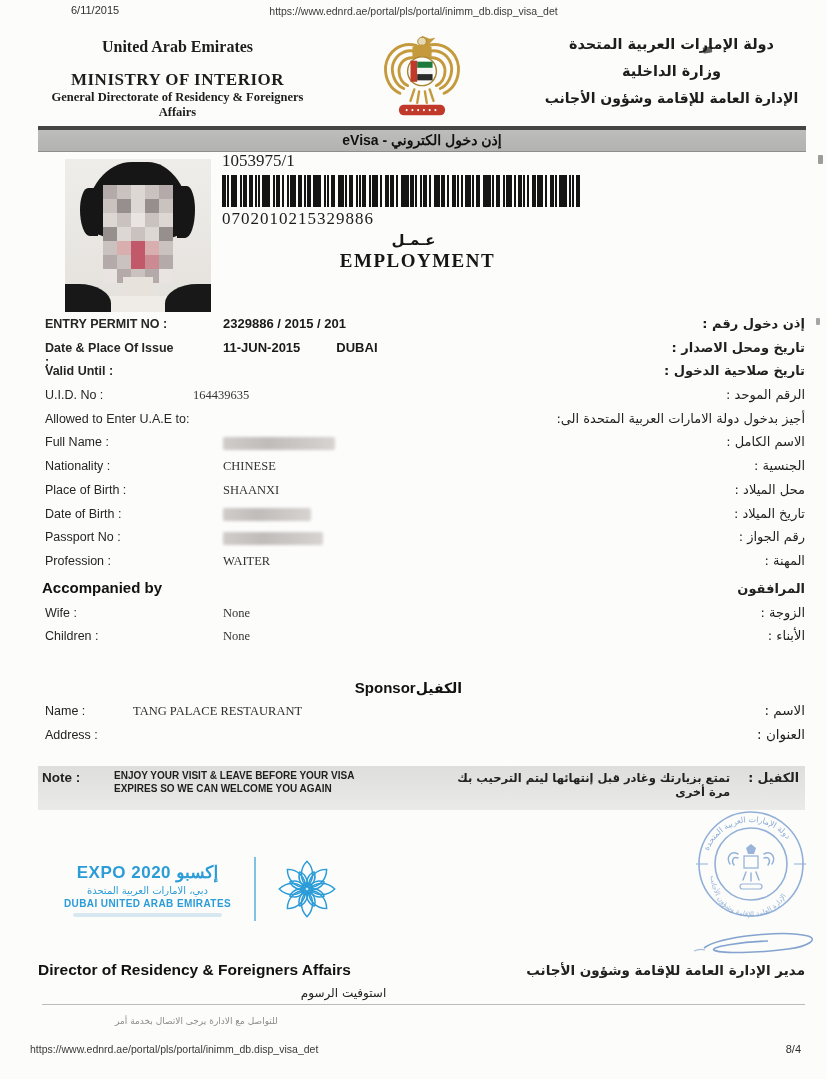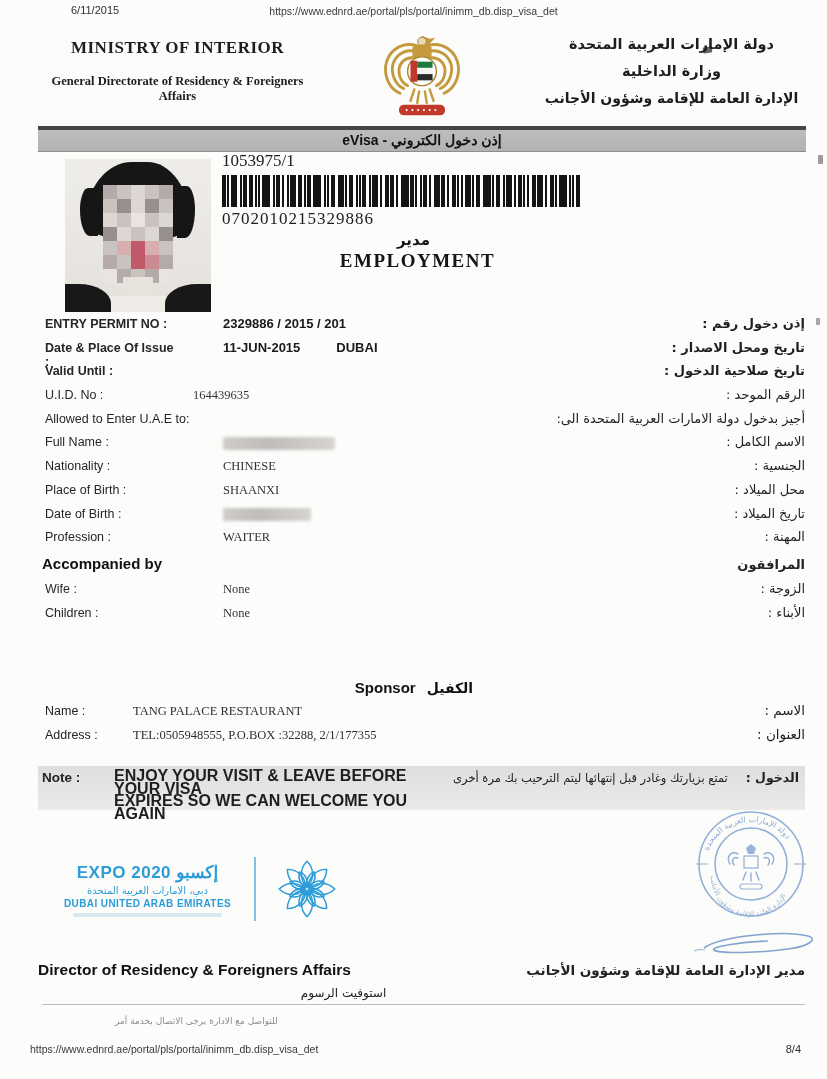--- a/index.html
+++ b/index.html
@@ -16,21 +16,21 @@
   .print-url{position:absolute;left:0;right:0;top:5px;text-align:center;font-size:10.5px;color:#3a3a3a;}
   .speck{position:absolute;background:#3c3c3c;border-radius:1px;}
   .s1{left:703px;top:47px;width:9px;height:6px;transform:rotate(-8deg);opacity:.8;}
   .s2{left:818px;top:155px;width:5px;height:9px;opacity:.5;}
   .s3{left:816px;top:318px;width:4px;height:7px;opacity:.45;}
   .s4{left:430px;top:801px;width:4px;height:4px;border-radius:50%;opacity:.6;}
 
   
   .lh-en{position:absolute;left:35px;top:38px;width:285px;text-align:center;color:#1d1d1d;}
   .lh-en .l1{font-family:"Liberation Serif",serif;font-weight:bold;font-size:16px;margin-bottom:14px;}
-  .lh-en .l2{font-family:"Liberation Serif",serif;font-weight:bold;font-size:17px;letter-spacing:.5px;margin-bottom:16px;}
+  .lh-en .l2{font-family:"Liberation Serif",serif;font-weight:bold;font-size:17px;letter-spacing:.5px;}
   .lh-en .l3{font-family:"Liberation Serif",serif;font-weight:bold;font-size:12.5px;}
   .lh-ar{position:absolute;right:8px;top:36px;width:295px;text-align:center;color:#1d1d1d;}
   .lh-ar div{font-size:14.5px;font-weight:bold;margin-bottom:11px;}
   .lh-ar div:last-child{font-size:14px;margin-bottom:0;}
   .emblem{position:absolute;left:374px;top:30px;width:96px;height:94px;}
 
   
   .banner{
     position:absolute;left:38px;right:21px;top:126px;height:21px;
     background:linear-gradient(#bdbdbb,#b2b2b0);
@@ -77,35 +77,35 @@
   .place{margin-left:36px;}
   .redact{display:inline-block;width:112px;height:13px;border-radius:2px;
           background:linear-gradient(90deg,#cfccc9,#bfbcba 40%,#d6d3d0);filter:blur(1.6px);vertical-align:middle;}
   .redact.w90{width:88px;}.redact.w100{width:100px;}
   .acc-head{display:grid;grid-template-columns:1fr auto;padding:2px 22px 0 42px;height:26px;align-items:baseline;}
   .acc-head .en{font-size:15px;font-weight:bold;color:#111;}
   .acc-head .ar-t{font-size:13px;font-weight:bold;}
 
   
   .sponsor-head{position:absolute;left:0;right:0;top:679px;text-align:center;}
-  .sponsor-head span{font-size:15px;font-weight:bold;color:#111;margin-left:11px;}
+  .sponsor-head span{font-size:15px;font-weight:bold;color:#111;}
   .sponsor-head .ar{margin-right:10px;font-size:14px;}
   .sponsor-rows{position:absolute;left:0;right:0;top:702px;}
   .srow{display:grid;grid-template-columns:88px 1fr auto;align-items:baseline;padding:0 22px 0 45px;height:24px;}
   .srow .lab{font-size:12.5px;}
   .srow .val{font-family:"Liberation Serif",serif;font-size:12.5px;color:#2e2e2e;}
   .srow .alab{font-size:13.5px;color:#1f1f1f;}
 
   
   .note{position:absolute;left:38px;right:22px;top:766px;height:40px;
         background:linear-gradient(#dededc,#eaeae8);display:grid;
         grid-template-columns:76px 330px 1fr auto;align-items:start;padding-top:4px;}
   .note .nlab{font-size:13.5px;font-weight:bold;padding-left:4px;}
-  .note .ntext{font-size:16px;font-weight:bold;line-height:12.5px;color:#1e1e1e;}
-  .note .nar{font-size:11.5px;font-weight:normal;padding-top:1px;}
+  .note .ntext{font-size:10px;font-weight:bold;line-height:12.5px;color:#1e1e1e;}
+  .note .nar{font-size:11.5px;font-weight:bold;padding-top:1px;}
   .note .narlab{font-size:12.5px;font-weight:bold;padding:0 6px 0 18px;}
 
   
   .expo{position:absolute;left:55px;top:852px;display:flex;align-items:center;}
   .expo-text{width:185px;text-align:center;color:#2b9cd8;}
   .expo-text .e1{font-size:17px;font-weight:bold;letter-spacing:.5px;}
   .expo-text .e2{font-size:10px;margin-top:2px;}
   .expo-text .e3{font-size:10px;font-weight:bold;letter-spacing:.4px;margin-top:2px;}
   .expo-text .e4{height:4px;margin:4px 18px 0;background:#c9dfeb;opacity:.7;border-radius:2px;}
   .expo-div{width:2px;height:64px;background:#7fc3e4;margin:0 14px;}
@@ -130,20 +130,21 @@
 <div class="page">
 
   <div class="print-date">6/11/2015</div>
   <div class="print-url">https://www.ednrd.ae/portal/pls/portal/inimm_db.disp_visa_det</div>
   <i class="speck s1"></i>
   <i class="speck s2"></i>
   <i class="speck s3"></i>
   <i class="speck s4"></i>
 
   <div class="lh-en">
+    <div class="l1">United Arab Emirates</div>
     <div class="l2">MINISTRY OF INTERIOR</div>
     <div class="l3">General Directorate of Residency &amp; Foreigners Affairs</div>
   </div>
 
   <div class="emblem">
     <svg width="96" height="94" viewBox="0 0 100 98">
       <g fill="none" stroke="#c49a3c" stroke-width="3" stroke-linecap="round">
         <path d="M44 16 C28 12 14 22 12 38 C11 52 18 62 27 66"></path>
         <path d="M42 22 C30 20 20 28 19 40 C19 50 24 58 31 61"></path>
         <path d="M41 29 C33 28 26 34 26 43 C26 50 30 56 35 58"></path>
@@ -227,21 +228,21 @@
     <div class="neck"></div>
     <div class="torso"></div>
     <div class="shoulder l"></div>
     <div class="shoulder r"></div>
   </div>
 
   <div class="serial serif">1053975/1</div>
   <div class="barcode"><b style="width: 4px; margin-right: 1px;"></b><b style="width: 2px; margin-right: 1.9px;"></b><b style="width: 6px; margin-right: 2.8px;"></b><b style="width: 2px; margin-right: 1px;"></b><b style="width: 4px; margin-right: 1.9px;"></b><b style="width: 4px; margin-right: 2.8px;"></b><b style="width: 2px; margin-right: 1px;"></b><b style="width: 2px; margin-right: 1.9px;"></b><b style="width: 8px; margin-right: 2.8px;"></b><b style="width: 2px; margin-right: 1px;"></b><b style="width: 4px; margin-right: 1.9px;"></b><b style="width: 2px; margin-right: 2.8px;"></b><b style="width: 2px; margin-right: 1px;"></b><b style="width: 6px; margin-right: 1.9px;"></b><b style="width: 4px; margin-right: 2.8px;"></b><b style="width: 2px; margin-right: 1px;"></b><b style="width: 4px; margin-right: 1.9px;"></b><b style="width: 8px; margin-right: 2.8px;"></b><b style="width: 2px; margin-right: 1px;"></b><b style="width: 2px; margin-right: 1.9px;"></b><b style="width: 4px; margin-right: 2.8px;"></b><b style="width: 6px; margin-right: 1px;"></b><b style="width: 2px; margin-right: 1.9px;"></b><b style="width: 4px; margin-right: 2.8px;"></b><b style="width: 2px; margin-right: 1px;"></b><b style="width: 2px; margin-right: 1.9px;"></b><b style="width: 4px; margin-right: 2.8px;"></b><b style="width: 2px; margin-right: 1px;"></b><b style="width: 6px; margin-right: 1.9px;"></b><b style="width: 2px; margin-right: 2.8px;"></b><b style="width: 4px; margin-right: 1px;"></b><b style="width: 4px; margin-right: 1.9px;"></b><b style="width: 2px; margin-right: 2.8px;"></b><b style="width: 8px; margin-right: 1px;"></b><b style="width: 4px; margin-right: 1.9px;"></b><b style="width: 2px; margin-right: 2.8px;"></b><b style="width: 2px; margin-right: 1px;"></b><b style="width: 4px; margin-right: 1.9px;"></b><b style="width: 2px; margin-right: 2.8px;"></b><b style="width: 6px; margin-right: 1px;"></b><b style="width: 4px; margin-right: 1.9px;"></b><b style="width: 2px; margin-right: 2.8px;"></b><b style="width: 4px; margin-right: 1px;"></b><b style="width: 2px; margin-right: 1.9px;"></b><b style="width: 2px; margin-right: 2.8px;"></b><b style="width: 6px; margin-right: 1px;"></b><b style="width: 2px; margin-right: 1.9px;"></b><b style="width: 4px; margin-right: 2.8px;"></b><b style="width: 8px; margin-right: 1px;"></b><b style="width: 2px; margin-right: 1.9px;"></b><b style="width: 4px; margin-right: 2.8px;"></b><b style="width: 2px; margin-right: 1px;"></b><b style="width: 6px; margin-right: 1.9px;"></b><b style="width: 2px; margin-right: 2.8px;"></b><b style="width: 4px; margin-right: 1px;"></b><b style="width: 2px; margin-right: 1.9px;"></b><b style="width: 2px; margin-right: 2.8px;"></b><b style="width: 4px; margin-right: 1px;"></b><b style="width: 6px; margin-right: 1.9px;"></b><b style="width: 2px; margin-right: 2.8px;"></b><b style="width: 4px; margin-right: 1px;"></b><b style="width: 2px; margin-right: 1.9px;"></b><b style="width: 8px; margin-right: 2.8px;"></b><b style="width: 2px; margin-right: 1px;"></b><b style="width: 2px; margin-right: 1.9px;"></b><b style="width: 4px; margin-right: 2.8px;"></b></div>
   <div class="barcode-num serif">0702010215329886</div>
 
-  <div class="type-ar ar">مدير</div>
+  <div class="type-ar ar">عـمـل</div>
   <div class="type-en">EMPLOYMENT</div>
 
   <div class="fields">
     <div class="frow b">
       <span class="lab">ENTRY PERMIT NO :</span>
       <span class="val">2329886 / 2015 / 201</span>
       <span class="alab ar">إذن دخول رقم :</span>
     </div>
     <div class="frow b">
       <span class="lab">Date &amp; Place Of Issue :</span>
@@ -275,20 +276,25 @@
       <span class="lab">Place of Birth :</span>
       <span class="val serif-v">SHAANXI</span>
       <span class="alab ar">محل الميلاد :</span>
     </div>
     <div class="frow">
       <span class="lab">Date of Birth :</span>
       <span class="val serif-v"><i class="redact w90"></i></span>
       <span class="alab ar">تاريخ الميلاد :</span>
     </div>
     <div class="frow">
+      <span class="lab">Passport No :</span>
+      <span class="val serif-v"><i class="redact w100"></i></span>
+      <span class="alab ar">رقم الجواز :</span>
+    </div>
+    <div class="frow">
       <span class="lab">Profession :</span>
       <span class="val serif-v">WAITER</span>
       <span class="alab ar">المهنة :</span>
     </div>
 
     <div class="acc-head">
       <span class="en">Accompanied by</span>
       <span class="ar-t ar">المرافقون</span>
     </div>
     <div class="frow">
@@ -307,32 +313,31 @@
     <span>Sponsor</span><span class="ar">الكفيل</span>
   </div>
   <div class="sponsor-rows">
     <div class="srow">
       <span class="lab">Name :</span>
       <span class="val">TANG PALACE RESTAURANT</span>
       <span class="alab ar">الاسم :</span>
     </div>
     <div class="srow">
       <span class="lab">Address :</span>
-      <span class="val">TEL:0505948555, P.O.BOX :32288, 2/1/177355</span>
       <span class="alab ar">العنوان :</span>
     </div>
   </div>
 
   <div class="note">
     <span class="nlab">Note :</span>
     <span class="ntext">
       <span>ENJOY YOUR VISIT &amp; LEAVE BEFORE YOUR VISA</span><br><span>EXPIRES SO WE CAN WELCOME YOU AGAIN</span>
     </span>
     <span class="nar ar">تمتع بزيارتك وغادر قبل إنتهائها ليتم الترحيب بك مرة أخرى</span>
-    <span class="narlab ar">الدخول :</span>
+    <span class="narlab ar">الكفيل :</span>
   </div>
 
   <div class="expo">
     <div class="expo-text">
       <div class="e1">EXPO 2020 إكسبو</div>
       <div class="e2 ar">دبي، الامارات العربية المتحدة</div>
       <div class="e3">DUBAI UNITED ARAB EMIRATES</div>
       <div class="e4"></div>
     </div>
     <div class="expo-div"></div>

